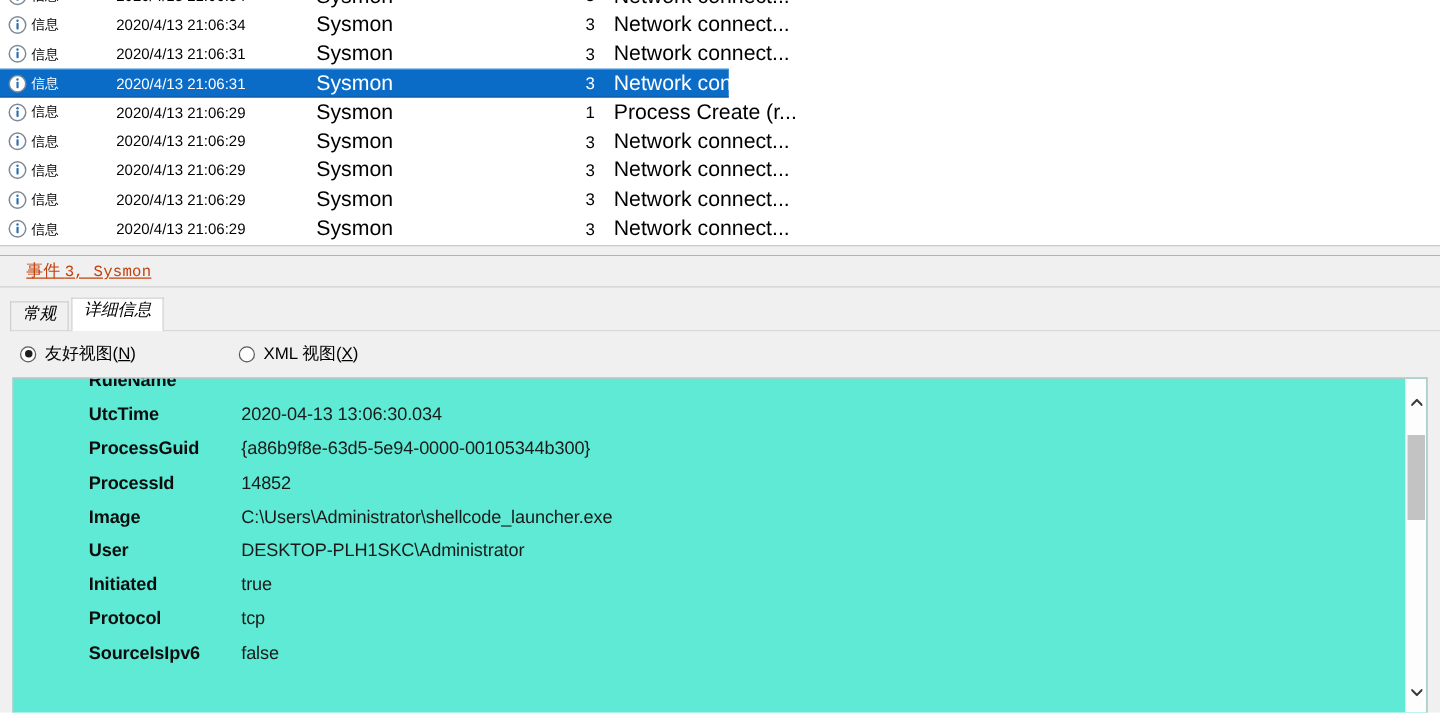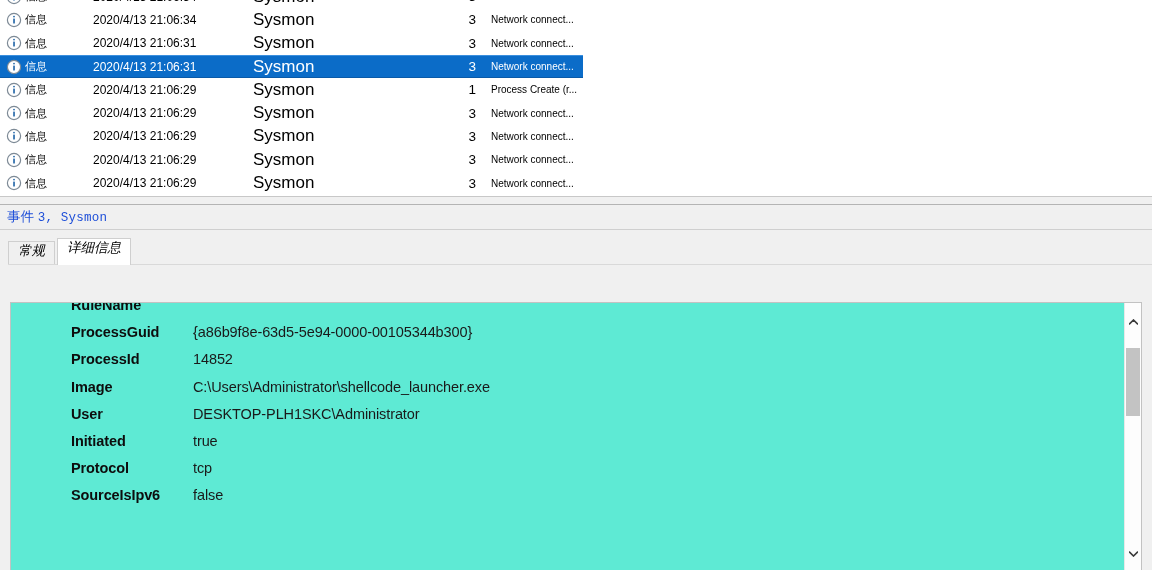--- a/index.html
+++ b/index.html
@@ -90,21 +90,21 @@
   .c-id {
     width: 63px;
     flex: 0 0 63px;
     text-align: right;
     font-size: 13.5px;
     white-space: nowrap;
   }
   .c-task {
     flex: 1 1 auto;
     padding-left: 15px;
-    font-size: 10px;
+    font-size: 17px;
     white-space: nowrap;
     overflow: hidden;
   }
 
   
   #splitter {
     position: absolute;
     left: 0;
     top: 196px;
     width: 1152px;
@@ -130,24 +130,25 @@
     top: 0;
     width: 1152px;
     height: 25px;
     border-bottom: 1px solid #cfcfcf;
     box-sizing: border-box;
     display: flex;
     align-items: center;
     background: #f0f0f0;
   }
   #event-header-text {
-    padding-left: 7px;
+    padding-left: 21px;
     font-size: 13.5px;
-    color: #1d4ed8;
-    white-space: nowrap;
+    color: #c2410c;
+    white-space: nowrap;
+    text-decoration: underline;
   }
   #event-header-text .mono {
     font-family: "Liberation Mono", "DejaVu Sans Mono", monospace;
     font-size: 12.5px;
     letter-spacing: 0.2px;
   }
 
   
   #tabstrip {
     position: absolute;
@@ -435,26 +436,40 @@
   <div id="tabstrip">
     <div id="tabstrip-line"></div>
     <div class="tab" id="tab-general">
       <span>常规</span>
     </div>
     <div class="tab active" id="tab-details">
       <span>详细信息</span>
     </div>
   </div>
 
+  <div id="radio-row">
+    <label class="radio-opt" id="radio-friendly">
+      <span class="radio-mark on"></span>
+      <span class="radio-label"><span>友好视图(</span><u>N</u><span>)</span></span>
+    </label>
+    <label class="radio-opt" id="radio-xml">
+      <span class="radio-mark"></span>
+      <span class="radio-label"><span>XML 视图(</span><u>X</u><span>)</span></span>
+    </label>
+  </div>
 
   <div id="detail-box">
     <div id="detail-scroll-inner">
         <div class="d-row">
           <div class="d-key">RuleName</div>
           <div class="d-val"></div>
+        </div>
+        <div class="d-row">
+          <div class="d-key">UtcTime</div>
+          <div class="d-val">2020-04-13 13:06:30.034</div>
         </div>
         <div class="d-row">
           <div class="d-key">ProcessGuid</div>
           <div class="d-val">{a86b9f8e-63d5-5e94-0000-00105344b300}</div>
         </div>
         <div class="d-row">
           <div class="d-key">ProcessId</div>
           <div class="d-val">14852</div>
         </div>
         <div class="d-row">

